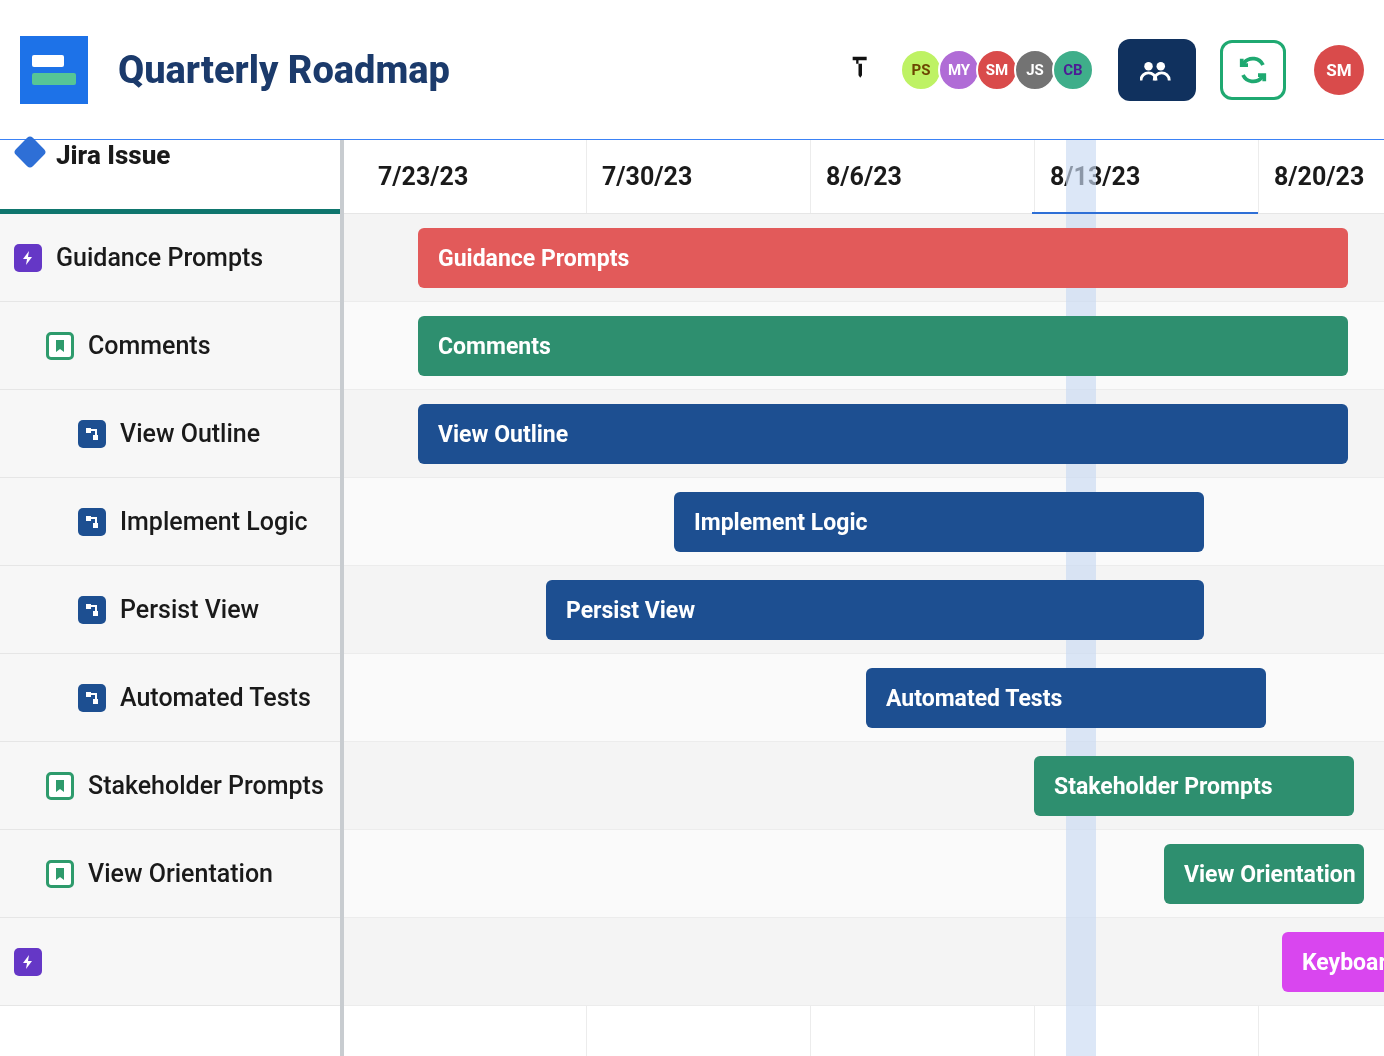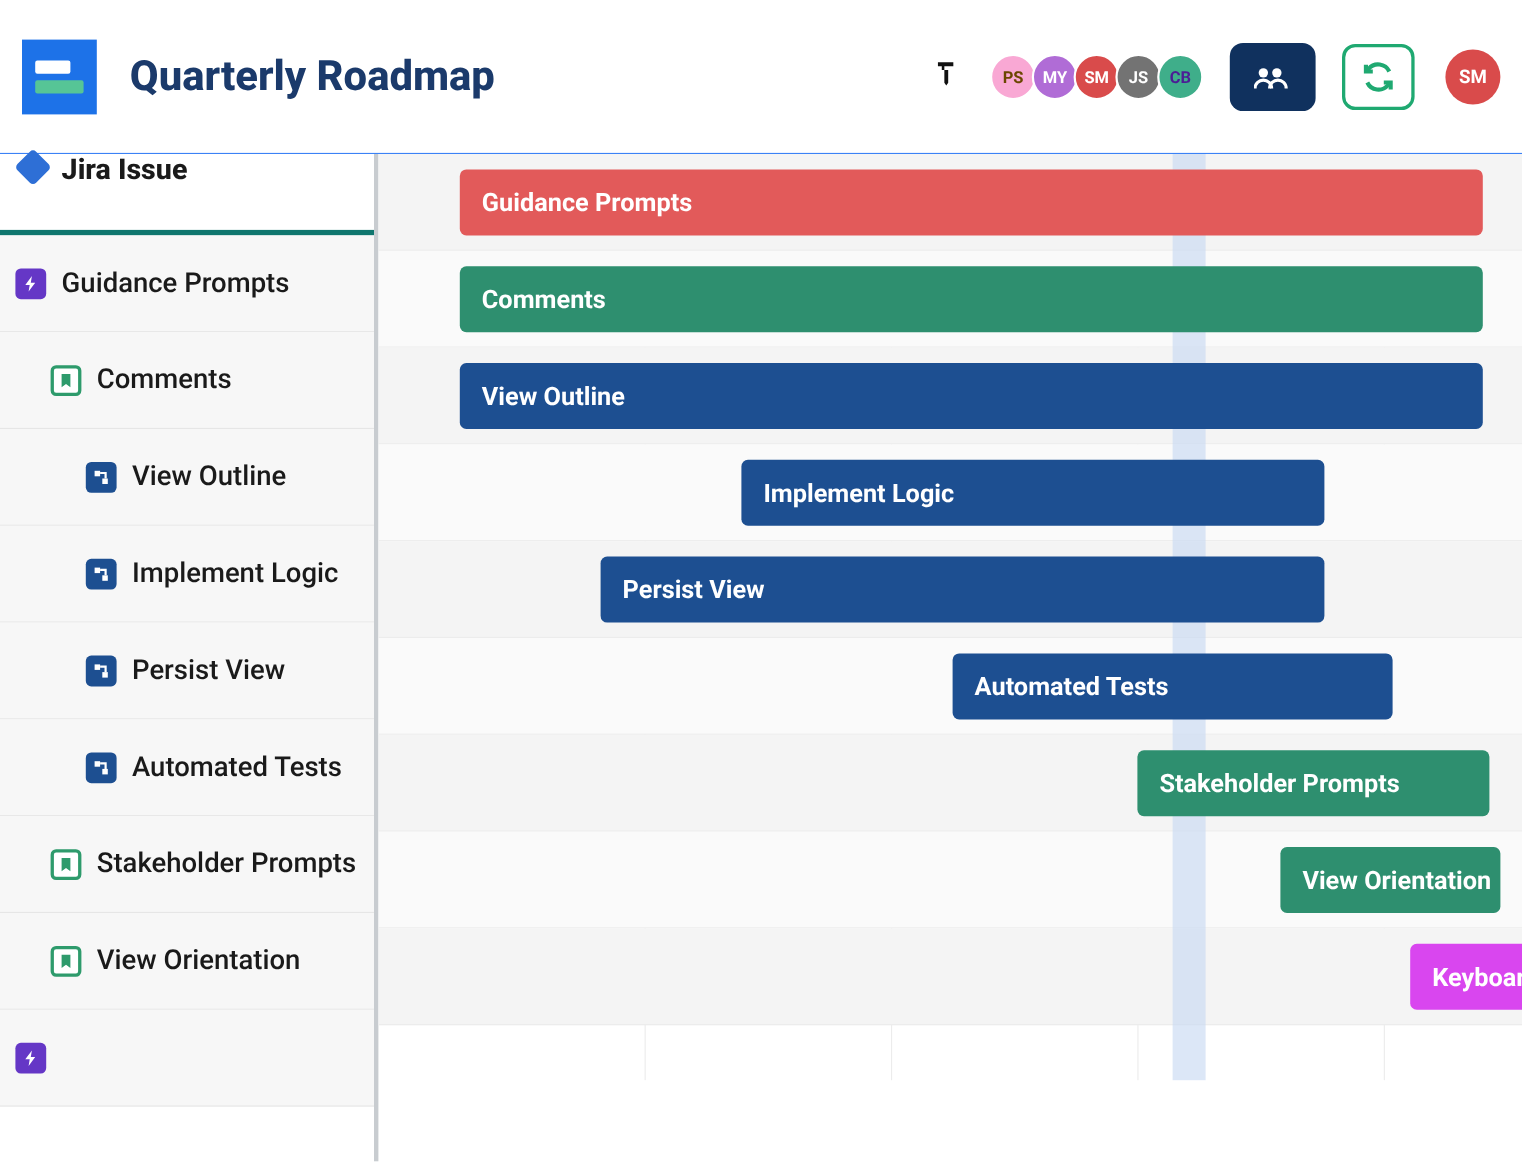--- a/index.html
+++ b/index.html
@@ -132,21 +132,21 @@
       <div class="bar2"></div>
   </div>
   <div class="title">Quarterly Roadmap</div>
   <div class="spacer"></div>
   <div class="brush-icon">
     <svg width="28" height="28" viewBox="0 0 24 24">
         <path d="M4 4h12v3H9v3H7V7H4V4z M9 10h3v10l-1.5 2L9 20V10z" fill="#111"></path>
       </svg>
   </div>
   <div class="avatars" id="avatars">
-      <div class="avatar" style="background: #f9a8d4; color: rgb(107, 70, 0);">PS</div>
+      <div class="avatar" style="background: #bef264; color: rgb(107, 70, 0);">PS</div>
       <div class="avatar" style="background: rgb(176, 108, 214); color: rgb(255, 255, 255);">MY</div>
       <div class="avatar" style="background: rgb(217, 75, 75); color: rgb(255, 255, 255);">SM</div>
       <div class="avatar" style="background: #737373; color: rgb(255, 255, 255);">JS</div>
       <div class="avatar" style="background: rgb(63, 174, 138); color: #4c1d95;">CB</div>
     </div>
   <div class="share-btn">
     <svg width="34" height="24" viewBox="0 0 36 24">
         <circle cx="9" cy="8" r="4.5" fill="#fff"></circle>
         <circle cx="22" cy="8" r="4.5" fill="#fff"></circle>
         <path d="M1 23c0-5 4-8 8-8s8 3 8 8" stroke="#fff" stroke-width="3" fill="none"></path>
@@ -246,20 +246,33 @@
         <div class="row" style="padding-left: 14px;">
           <div class="ic ic-epic">
             <svg width="16" height="16" viewBox="0 0 16 16">
               <path d="M9 1L3 9h4l-1 6 6-8H8l1-6z" fill="#fff"></path>
             </svg>
           </div>
         </div>
       </div>
   </div>
   <div class="timeline">
+    <div class="tl-header" id="tl-header">
+        <div class="tl-date" style="left: 34px;">7/23/23</div>
+        <div class="tl-date" style="left: 258px;">7/30/23</div>
+        <div class="tl-date" style="left: 482px;">8/6/23</div>
+        <div class="tl-date" style="left: 706px;">8/13/23</div>
+        <div class="tl-date" style="left: 930px;">8/20/23</div>
+        <div class="today-line" style="left: 688px; width: 226px;"></div>
+        <div class="tl-col" style="left: 242px; width: 1px;"></div>
+        <div class="tl-col" style="left: 466px; width: 1px;"></div>
+        <div class="tl-col" style="left: 690px; width: 1px;"></div>
+        <div class="tl-col" style="left: 914px; width: 1px;"></div>
+        <div class="today-band" style="left: 722px;"></div>
+      </div>
     <div class="tl-body" id="tl-body">
         <div class="tl-col" style="left: 242px; width: 1px;"></div>
         <div class="tl-col" style="left: 466px; width: 1px;"></div>
         <div class="tl-col" style="left: 690px; width: 1px;"></div>
         <div class="tl-col" style="left: 914px; width: 1px;"></div>
         <div class="tl-rowbg" style="top: 0px;"></div>
         <div class="tl-rowbg even" style="top: 88px;"></div>
         <div class="tl-rowbg" style="top: 176px;"></div>
         <div class="tl-rowbg even" style="top: 264px;"></div>
         <div class="tl-rowbg" style="top: 352px;"></div>

